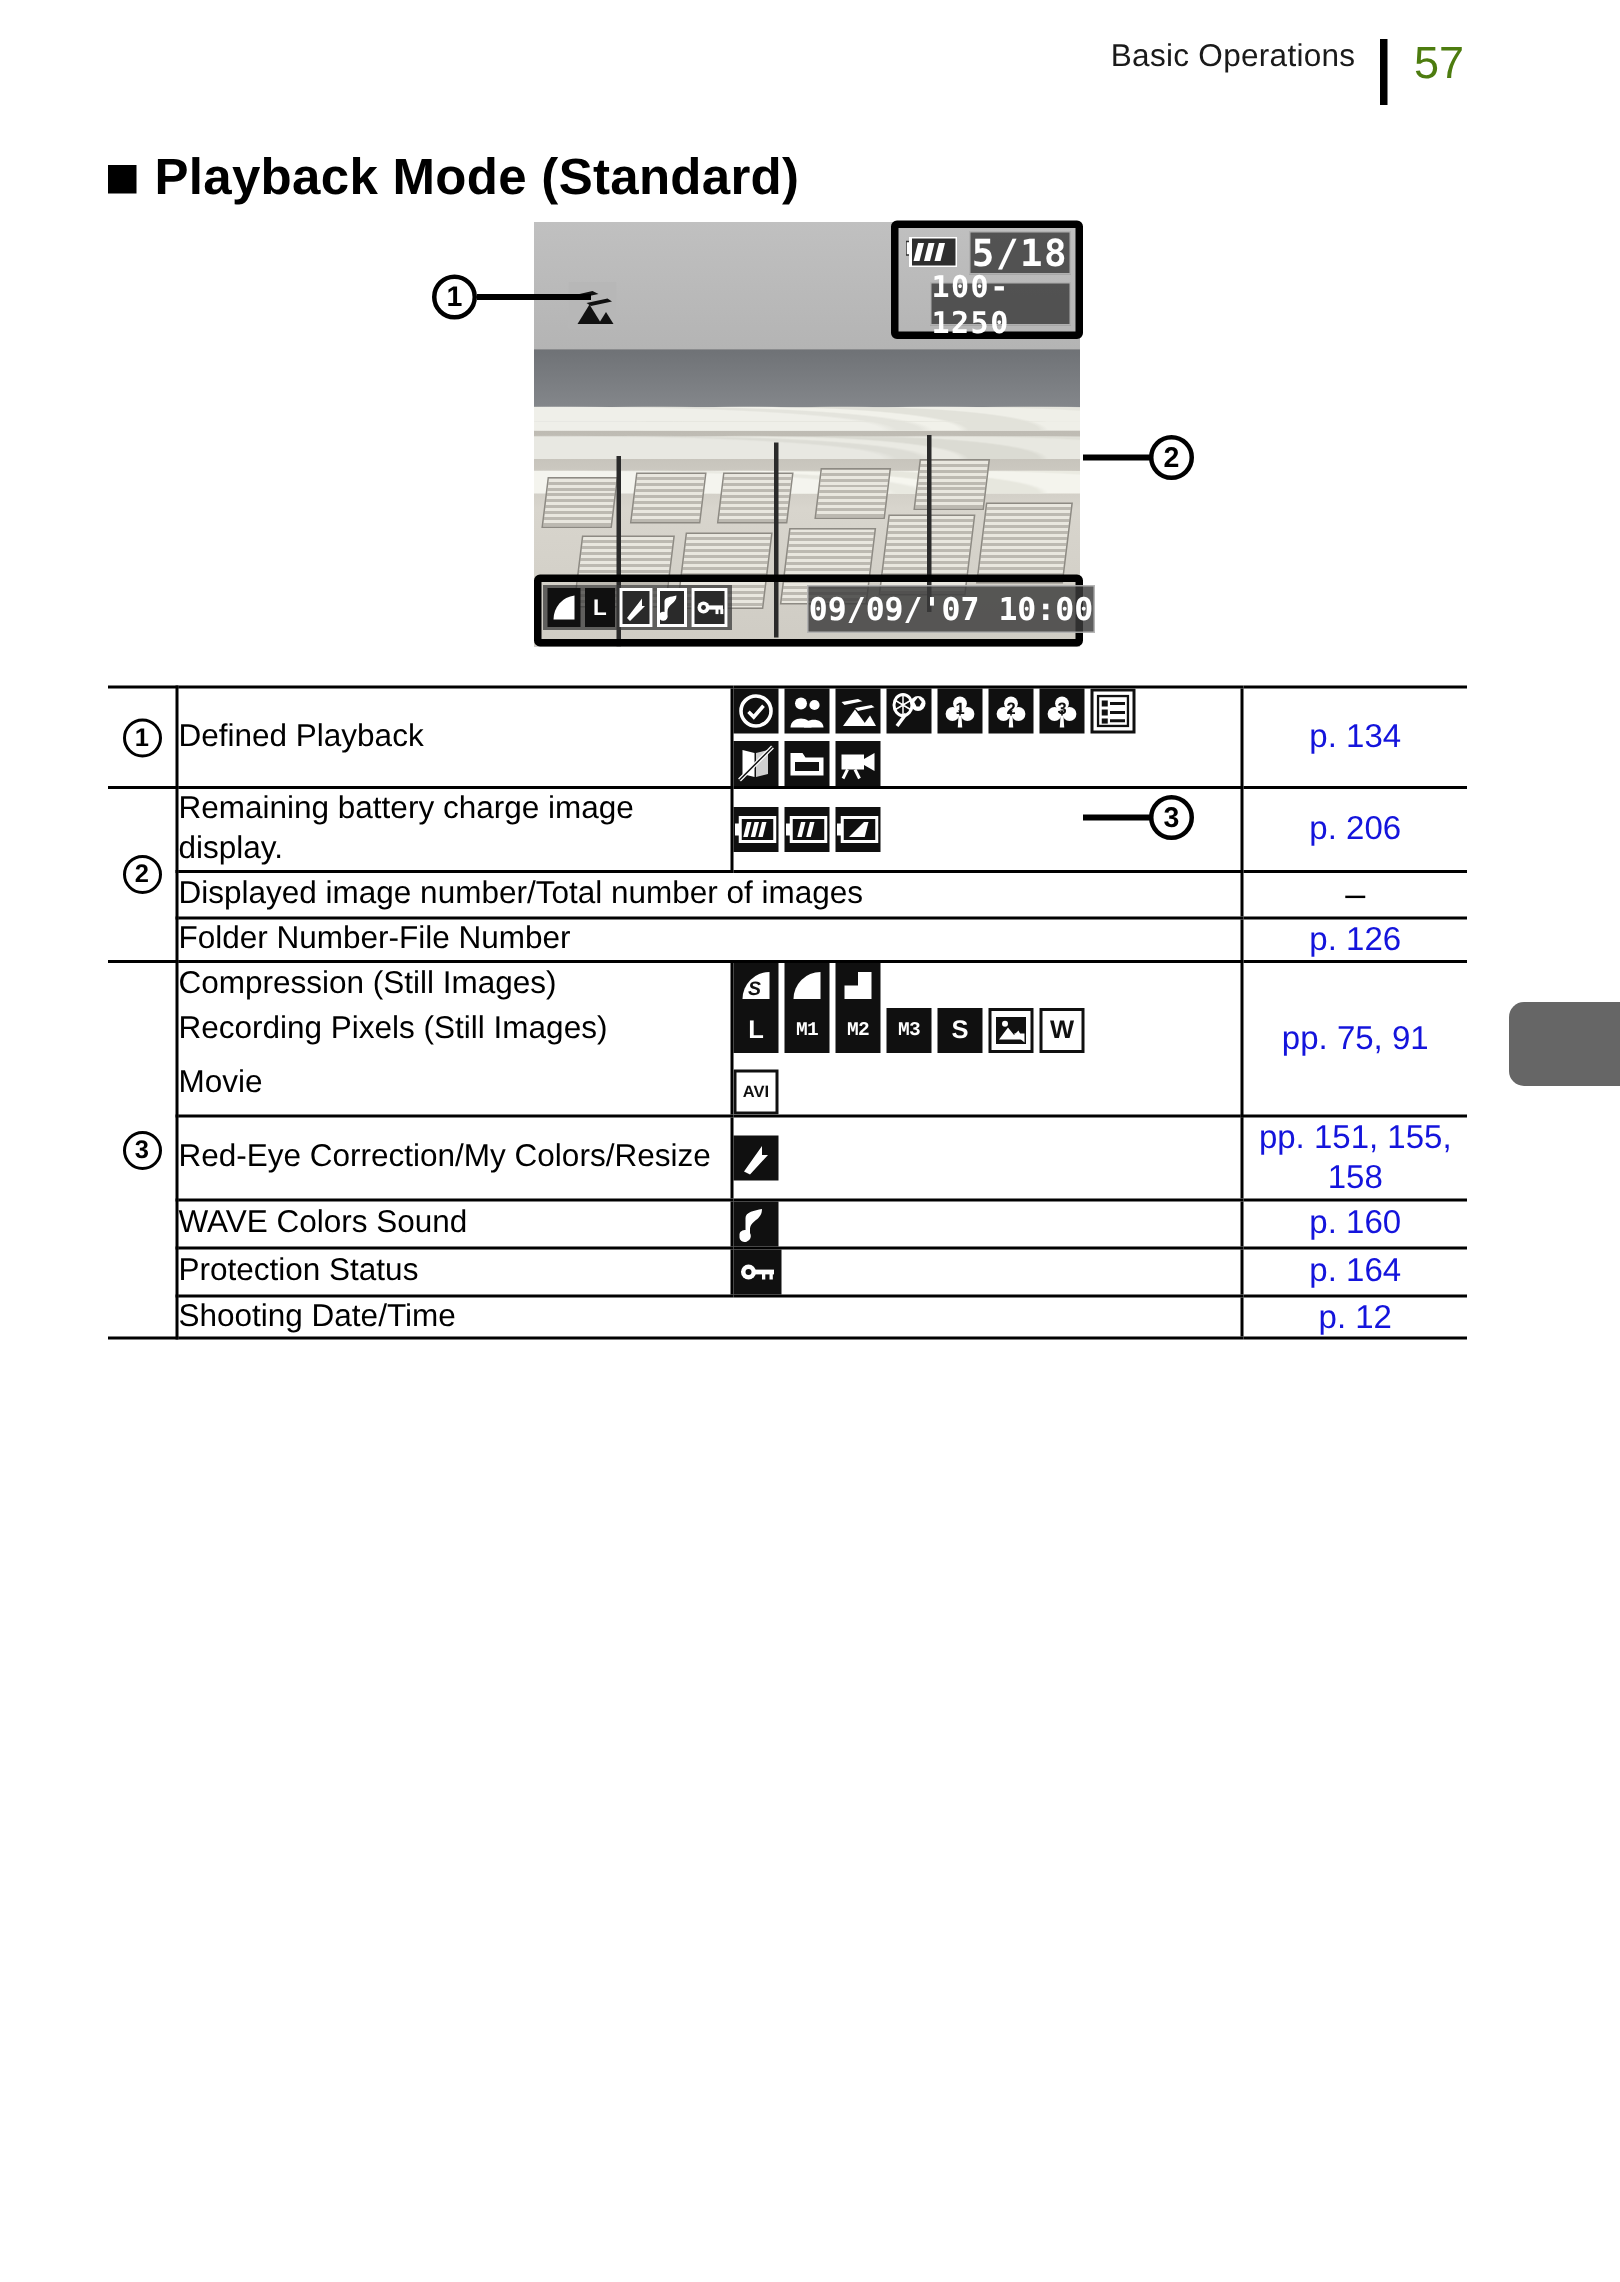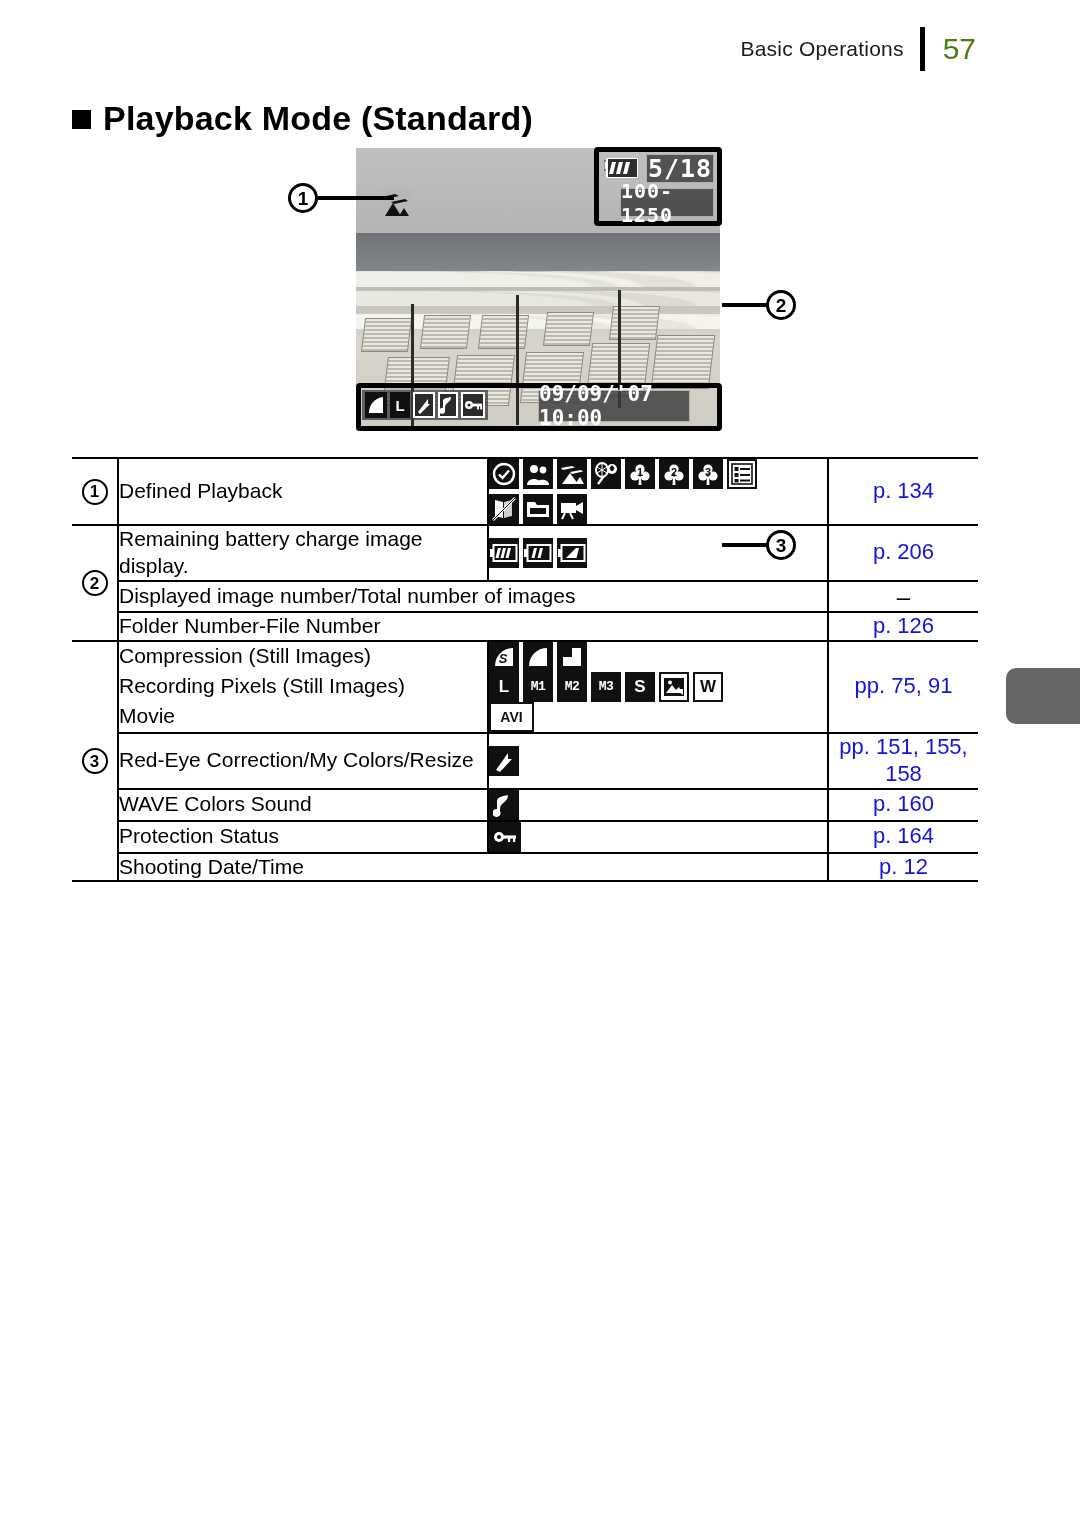--- a/index.html
+++ b/index.html
@@ -11,21 +11,21 @@
     font-family: "Liberation Sans", sans-serif;
     color: #000000;
     position: relative;
     overflow: hidden;
   }
 
   
   .page-header {
     position: absolute;
     top: 26px; right: 104px;
-    display: flex; align-items: center;
+    display: flex; 
     height: 46px;
   }
   .header-title {
     font-size: 21px; color: #1a1a1a;
     letter-spacing: .2px;
     white-space: nowrap;
   }
   .header-rule {
     width: 5px; height: 44px;
     background: #000;
@@ -127,21 +127,21 @@
     background: rgba(58,58,58,.82);
     color: #fff;
     font-family: "DejaVu Sans Mono", monospace;
     font-weight: bold;
     display: flex; align-items: center; justify-content: center;
     letter-spacing: 1px;
     border: 1px solid rgba(255,255,255,.55);
   }
   .chip-count { left: 646px; top: 14px; width: 68px; height: 29px; font-size: 25px; }
   .chip-file  { left: 620px; top: 48px; width: 94px; height: 29px; font-size: 20px; }
-  .chip-date  { left: 538px; top: 250px; width: 152px; height: 32px; font-size: 21px; letter-spacing: 0px;}
+  .chip-date  { left: 538px; top: 250px; width: 192px; height: 32px; font-size: 21px; letter-spacing: 0px;}
 
   .lcd-icon-strip {
     position: absolute; left: 362px; top: 250px;
     display: flex; align-items: center; gap: 3px;
     background: rgba(58,58,58,.75);
     padding: 2px 3px;
   }
 
   .scene-icon {
     position: absolute; left: 379px; top: 48px;
@@ -525,21 +525,21 @@
           </span>
           <span class="gi outline">W</span>
         </div>
       </td>
     </tr>
 
     <tr>
       <td class="c-desc no-line">Movie</td>
       <td class="c-icons no-line">
         <div class="icon-row">
-          <span class="gi outline" style="width:45px;font-size:14px;">AVI</span>
+          <span class="gi outline" style="width:30px;font-size:11px;margin-top:11px;">AVI</span>
         </div>
       </td>
     </tr>
 
     <tr class="inner-row">
       <td class="c-desc">Red-Eye Correction/My Colors/Resize</td>
       <td class="c-icons">
         <div class="icon-row">
           <span class="gi">
             <svg width="24" height="26" viewBox="0 0 24 26">

